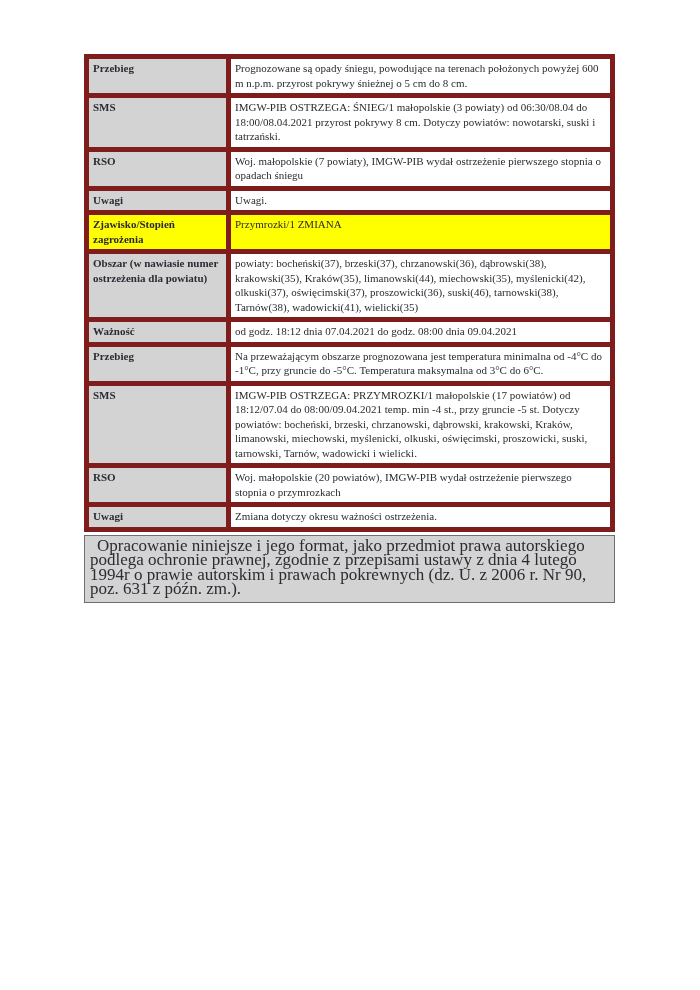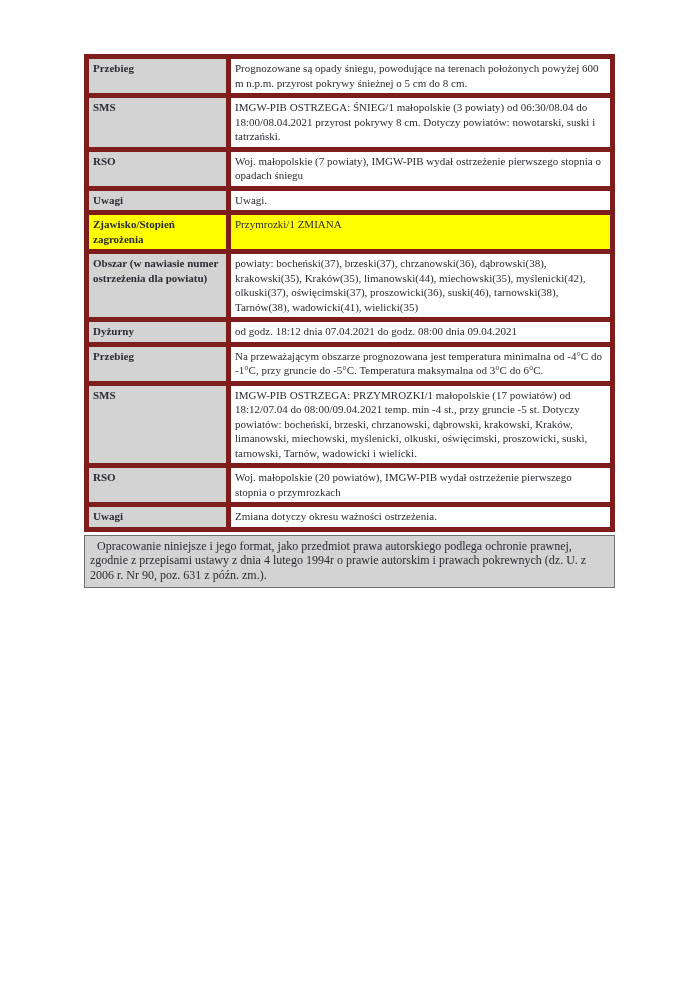--- a/index.html
+++ b/index.html
@@ -41,21 +41,21 @@
   }
   td.value-cell { background: #ffffff; }
   tr.highlight-row td.label-cell,
   tr.highlight-row td.value-cell { background: #ffff00; }
   tr.gray-row td.value-cell { background: #d3d3d3; }
   .footer-note {
     margin-top: 3px;
     border: 1px solid #6e6e6e;
     background: #d3d3d3;
     padding: 3px 5px 5px 5px;
-    font-size: 12px;
+    font-size: 17px;
     line-height: 14.5px;
   }
   .footer-note p {
     margin: 0;
     text-indent: 7px;
   }
 </style>
 </head>
 <body>
 
@@ -82,21 +82,21 @@
         </tr>
         <tr class="highlight-row">
           <td class="label-cell">Zjawisko/Stopień zagrożenia</td>
           <td class="value-cell">Przymrozki/1 ZMIANA</td>
         </tr>
         <tr>
           <td class="label-cell">Obszar (w nawiasie numer ostrzeżenia dla powiatu)</td>
           <td class="value-cell">powiaty: bocheński(37), brzeski(37), chrzanowski(36), dąbrowski(38), krakowski(35), Kraków(35), limanowski(44), miechowski(35), myślenicki(42), olkuski(37), oświęcimski(37), proszowicki(36), suski(46), tarnowski(38), Tarnów(38), wadowicki(41), wielicki(35)</td>
         </tr>
         <tr>
-          <td class="label-cell">Dyżurny</td>
+          <td class="label-cell">Ważność</td>
           <td class="value-cell">od godz. 18:12 dnia 07.04.2021 do godz. 08:00 dnia 09.04.2021</td>
         </tr>
         <tr>
           <td class="label-cell">Przebieg</td>
           <td class="value-cell">Na przeważającym obszarze prognozowana jest temperatura minimalna od -4°C do -1°C, przy gruncie do -5°C. Temperatura maksymalna od 3°C do 6°C.</td>
         </tr>
         <tr>
           <td class="label-cell">SMS</td>
           <td class="value-cell">IMGW-PIB OSTRZEGA: PRZYMROZKI/1 małopolskie (17 powiatów) od 18:12/07.04 do 08:00/09.04.2021 temp. min -4 st., przy gruncie -5 st. Dotyczy powiatów: bocheński, brzeski, chrzanowski, dąbrowski, krakowski, Kraków, limanowski, miechowski, myślenicki, olkuski, oświęcimski, proszowicki, suski, tarnowski, Tarnów, wadowicki i wielicki.</td>
         </tr>

